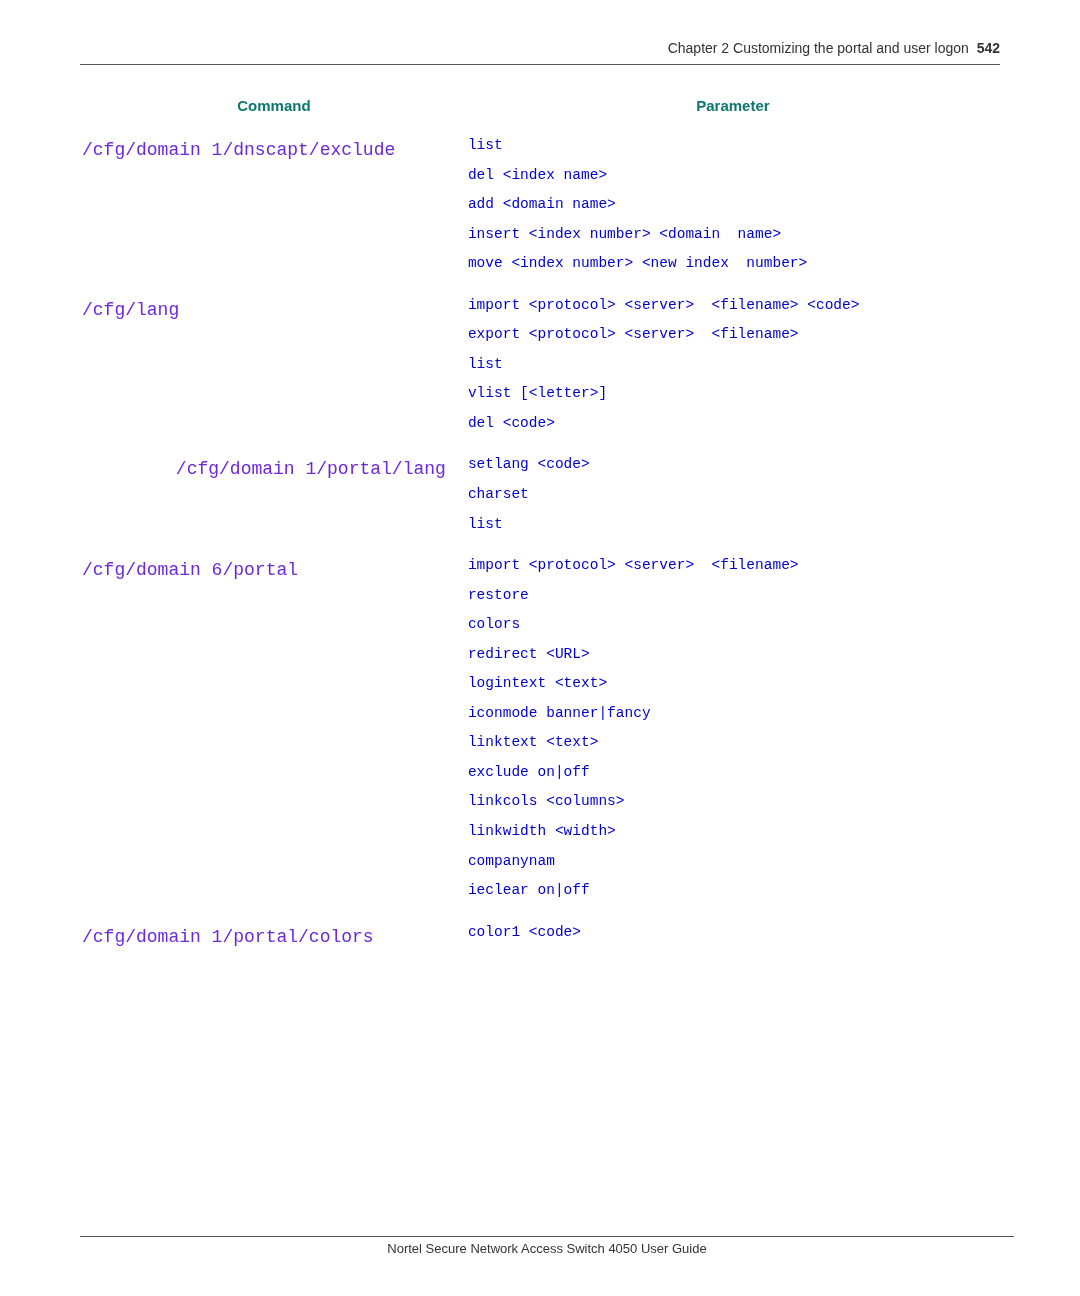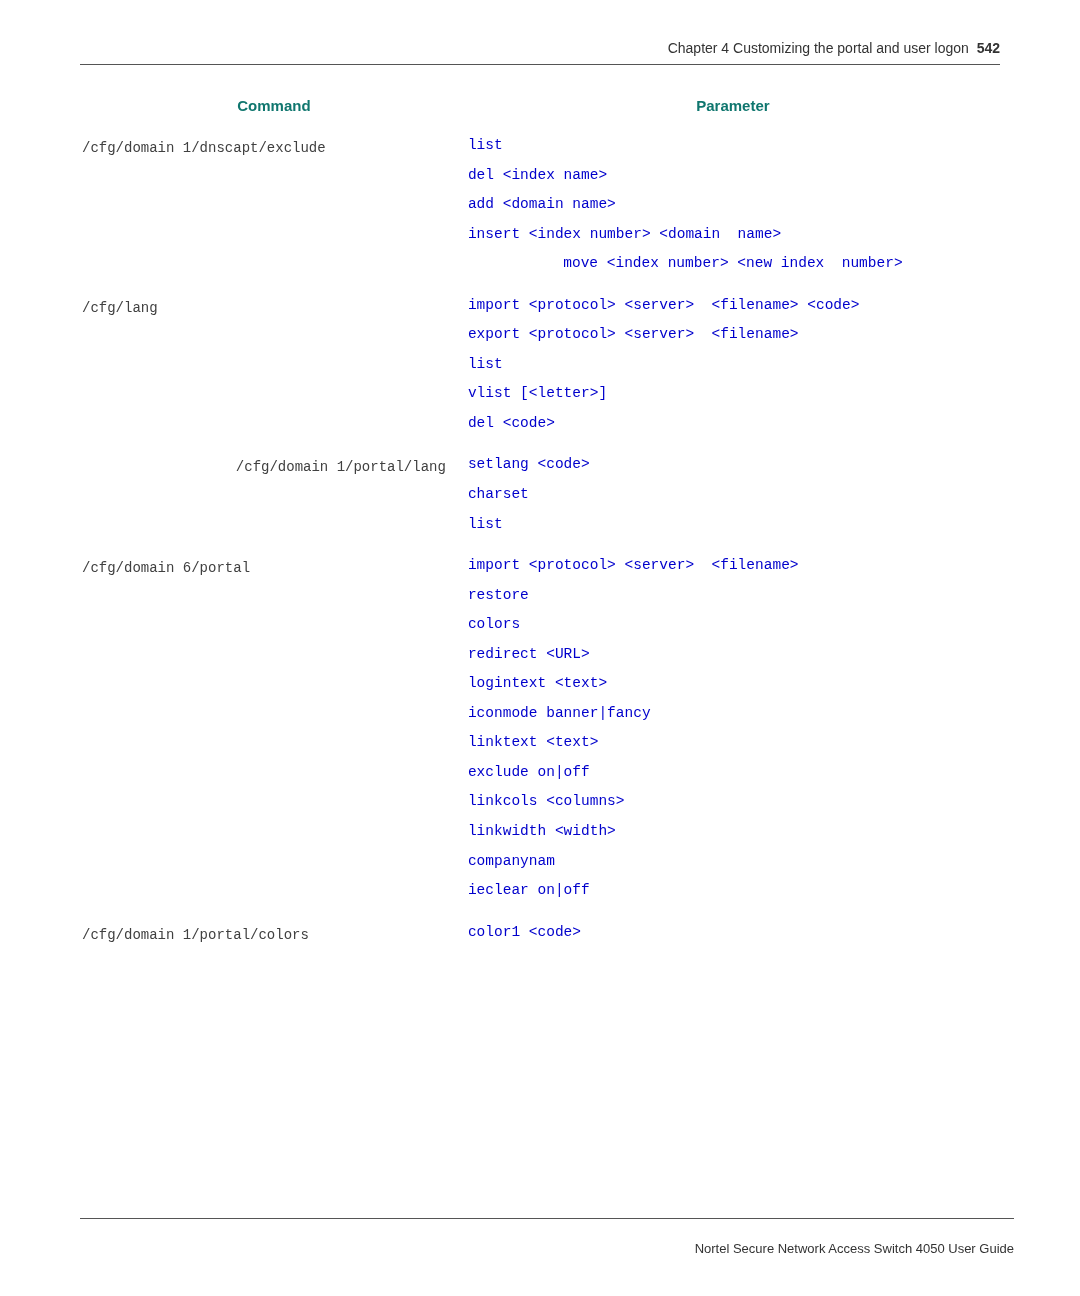--- a/index.html
+++ b/index.html
@@ -57,22 +57,22 @@
     .col-command {
       width: 42%;
     }
 
     .col-parameter {
       width: 58%;
     }
 
     .cmd-text {
       font-family: 'Courier New', Courier, monospace;
-      color: #404040;
-      font-size: 14px;
+      color: #6d28d9;
+      font-size: 18px;
       padding-top: 4px;
       display: block;
     }
 
     .param-line {
       display: block;
       font-family: 'Courier New', Courier, monospace;
       color: #0000cc;
       font-size: 14.5px;
       line-height: 1.9;
@@ -81,33 +81,33 @@
     .spacer-row td {
       height: 8px;
     }
 
     .bottom-footer {
       position: absolute;
       bottom: 40px;
       left: 80px;
       right: 66px;
       border-top: 1.5px solid #555;
-      padding-top: 22px;
-      text-align: right;
+      padding-top: 4px;
+      text-align: center;
       font-size: 13px;
       color: #333;
     }
   </style>
 </head>
 <body>
 
 <div class="page">
 
   <div class="top-header">
-    <span class="chapter-text">Chapter 4  Customizing the portal and user logon</span>&nbsp;&nbsp;<span class="page-num">542</span>
+    <span class="chapter-text">Chapter 2  Customizing the portal and user logon</span>&nbsp;&nbsp;<span class="page-num">542</span>
   </div>
 
   <table class="content-table">
     <thead>
       <tr>
         <th class="col-header col-command">Command</th>
         <th class="col-header col-parameter">Parameter</th>
       </tr>
     </thead>
     <tbody id="table-body">
@@ -128,21 +128,21 @@
           <td style="vertical-align: top; width: 58%;">
             <span class="param-line">add &lt;domain name&gt;</span>
           </td>
         </tr>
         <tr>
           <td style="vertical-align: top; width: 58%; margin-top: 32px;">
             <span class="param-line">insert &lt;index number&gt; &lt;domain&nbsp;&nbsp;name&gt;</span>
           </td>
         </tr>
         <tr>
-          <td style="vertical-align: top; width: 58%; text-align: center;">
+          <td style="vertical-align: top; width: 58%;">
             <span class="param-line">move &lt;index number&gt; &lt;new index&nbsp;&nbsp;number&gt;</span>
           </td>
         </tr>
         <tr class="spacer-row">
           <td colspan="2" style="height: 10px;"></td>
         </tr>
         <tr>
           <td rowspan="5" style="vertical-align: top; padding-top: 4px; padding-right: 20px; width: 42%;">
             <span class="cmd-text">/cfg/lang</span>
           </td>

